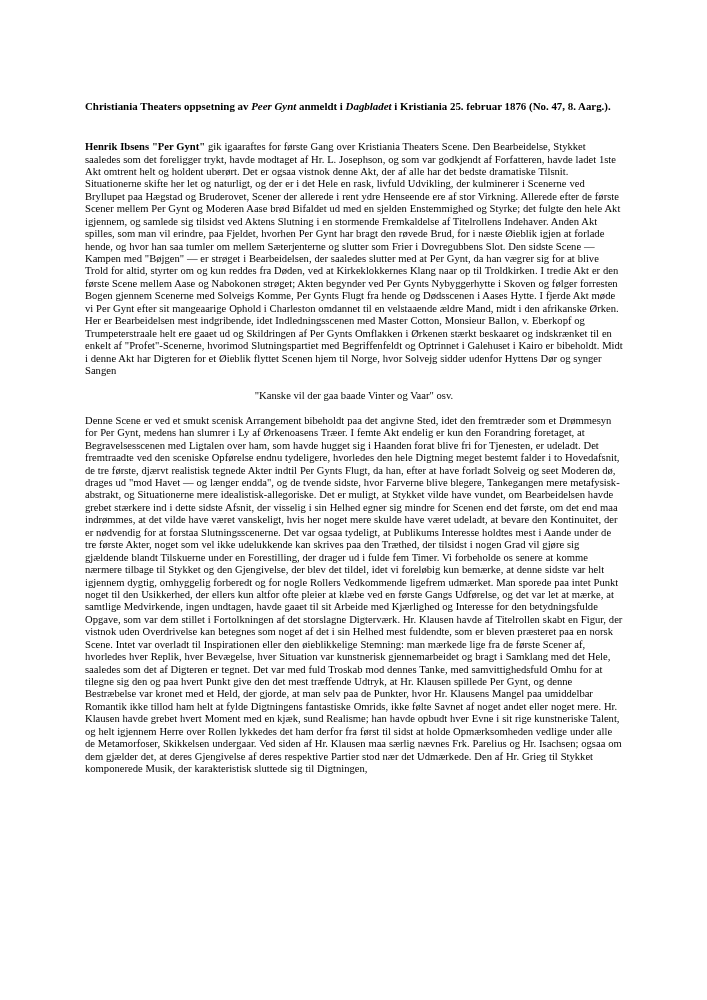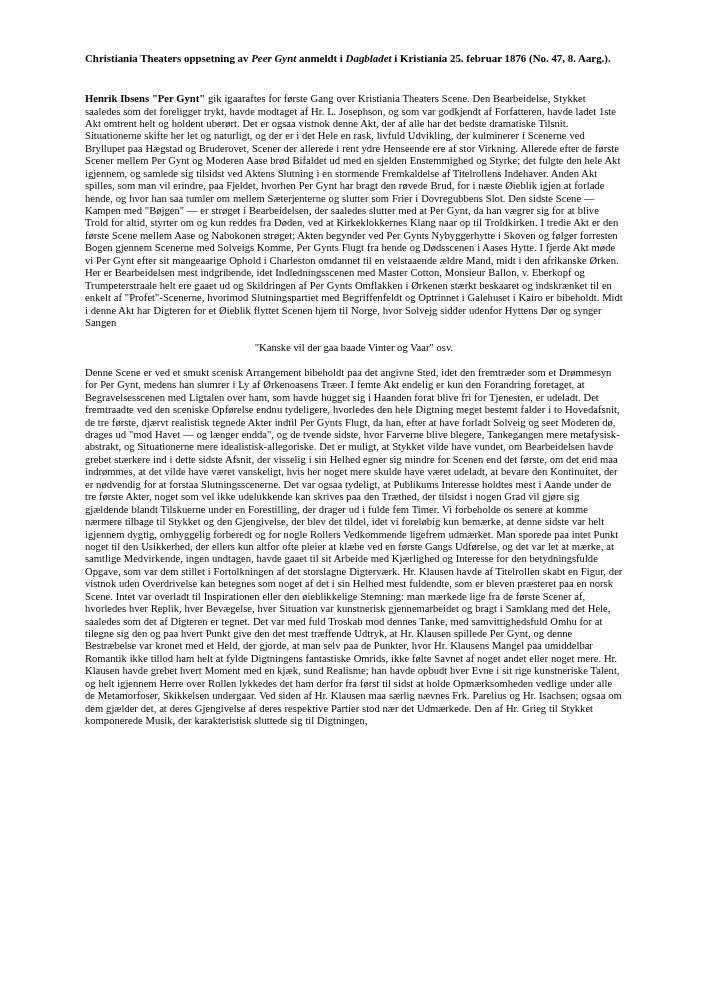--- a/index.html
+++ b/index.html
@@ -6,21 +6,21 @@
     margin: 0;
     padding: 0;
     background: #ffffff;
   }
   .page {
     position: relative;
     width: 707px;
     height: 1000px;
     background: #ffffff;
     box-sizing: border-box;
-    padding: 52px 84px 0 85px;
+    padding: 100px 84px 0 85px;
     overflow: hidden;
     color: #000000;
     font-family: "Liberation Serif", "DejaVu Serif", serif;
   }
   .doc-title {
     font-size: 10.9px;
     line-height: 1.2;
     font-weight: bold;
     margin: 0 0 28px 0;
     text-align: left;

